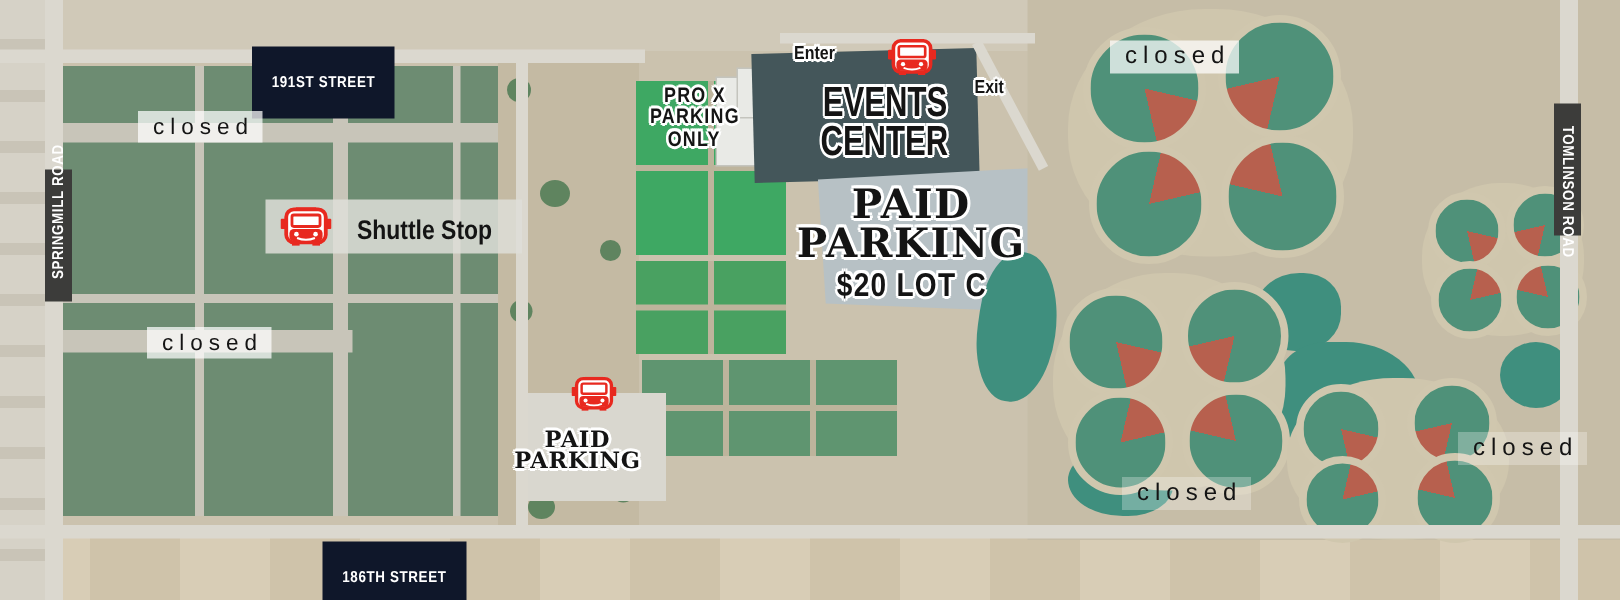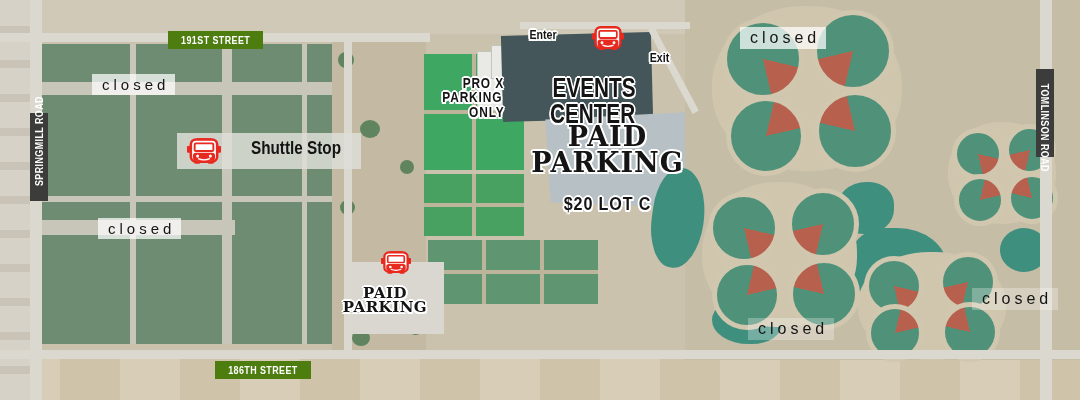--- a/index.html
+++ b/index.html
@@ -35,33 +35,33 @@
   .cluster { border-radius:48%; background:#cfc6ad; }
   .bf { position:absolute; border-radius:50%; border:5px solid #d0c7ae;
         background:conic-gradient(from var(--a,103deg), #b7604e 0 64deg, #4f9179 64deg 360deg); }
   .road { background:#dbd8cf; }
   
   .lbl { position:absolute; color:#141414; }
   .cx { display:inline-block; transform:scaleX(.74); transform-origin:center; white-space:nowrap; }
   .cx85 { display:inline-block; transform:scaleX(.85); transform-origin:center; white-space:nowrap; }
   .t-outline { text-shadow:2px 0 0 #fff,-2px 0 0 #fff,0 2px 0 #fff,0 -2px 0 #fff,
                1.5px 1.5px 0 #fff,-1.5px 1.5px 0 #fff,1.5px -1.5px 0 #fff,-1.5px -1.5px 0 #fff; }
-  .roadlbl { background:#4d7c0f; color:#fff; font-size:10.5px; font-weight:bold;
-             letter-spacing:.5px; padding:3px 7px; white-space:nowrap; }
+  .roadlbl { background:#0f172a; color:#fff; font-size:10.5px; font-weight:bold;
+             letter-spacing:.5px; padding:18px 7px; white-space:nowrap; }
   .vroadlbl { background:#3c3c3a; color:#fff; font-size:10.5px; font-weight:bold;
               letter-spacing:.5px; padding:3px 7px; white-space:nowrap; width:88px;
               box-sizing:border-box; text-align:center; }
   .closed { font-size:15px; font-weight:500; letter-spacing:4px;
             background:rgba(255,255,255,.72); padding:2px 6px 2px 10px; white-space:nowrap; }
   .closed.noband { background:rgba(255,255,255,.28); }
-  .big-title { font-weight:bold; line-height:.92; text-align:right;margin-top:20px; }
+  .big-title { font-weight:bold; line-height:.92; text-align:center; }
   .slab { font-family:"DejaVu Serif", serif; font-weight:bold; line-height:.95; text-align:center; }
   .price { font-weight:bold; letter-spacing:1px; text-align:center; }
-  .shuttle-box { background:rgba(222,222,216,.85); display:flex; align-items:flex-start;
-                 gap:22px; padding:5px 12px 5px 10px; }
+  .shuttle-box { background:rgba(222,222,216,.85); display:flex; align-items:flex-end;
+                 gap:9px; padding:5px 12px 5px 10px; }
   .shuttle-box .txt { font-size:18px; font-weight:bold; }
   .info-box { background:#fff; border:4px solid #141414; text-align:center;
               box-sizing:border-box; padding:8px 4px 6px; }
   .info-title { font-size:23px; font-weight:bold; line-height:1.15; }
   .info-sub { font-size:14.5px; font-weight:bold; line-height:1.3; }
   .busicon { display:block; }
 </style>
 </head>
 <body>
 
@@ -225,21 +225,21 @@
         <use href="#busFront"></use>
       </svg>
     <span class="txt"><span class="cx85">Shuttle Stop</span></span>
   </div>
 
   <div class="lbl" style="left:520px;top:124px;width:175px">
     <div class="slab t-outline" style="font-size:27px;letter-spacing:1px">
       <span>PAID</span><br>
       <span>PARKING</span>
     </div>
-    <div class="price t-outline" style="font-size:19px;margin-top:18px">
+    <div class="price t-outline" style="font-size:22px;margin-top:2px">
       <span class="cx85">$20 LOT C</span>
     </div>
   </div>
 
   <svg class="lbl busicon" style="left:381px;top:251px" width="30" height="23" viewBox="0 0 40 30">
       <use href="#busFront"></use>
     </svg>
   <div class="lbl" style="left:330px;top:286px;width:110px">
     <div class="slab t-outline" style="font-size:15px;letter-spacing:.5px">
       <span>PAID</span><br>

